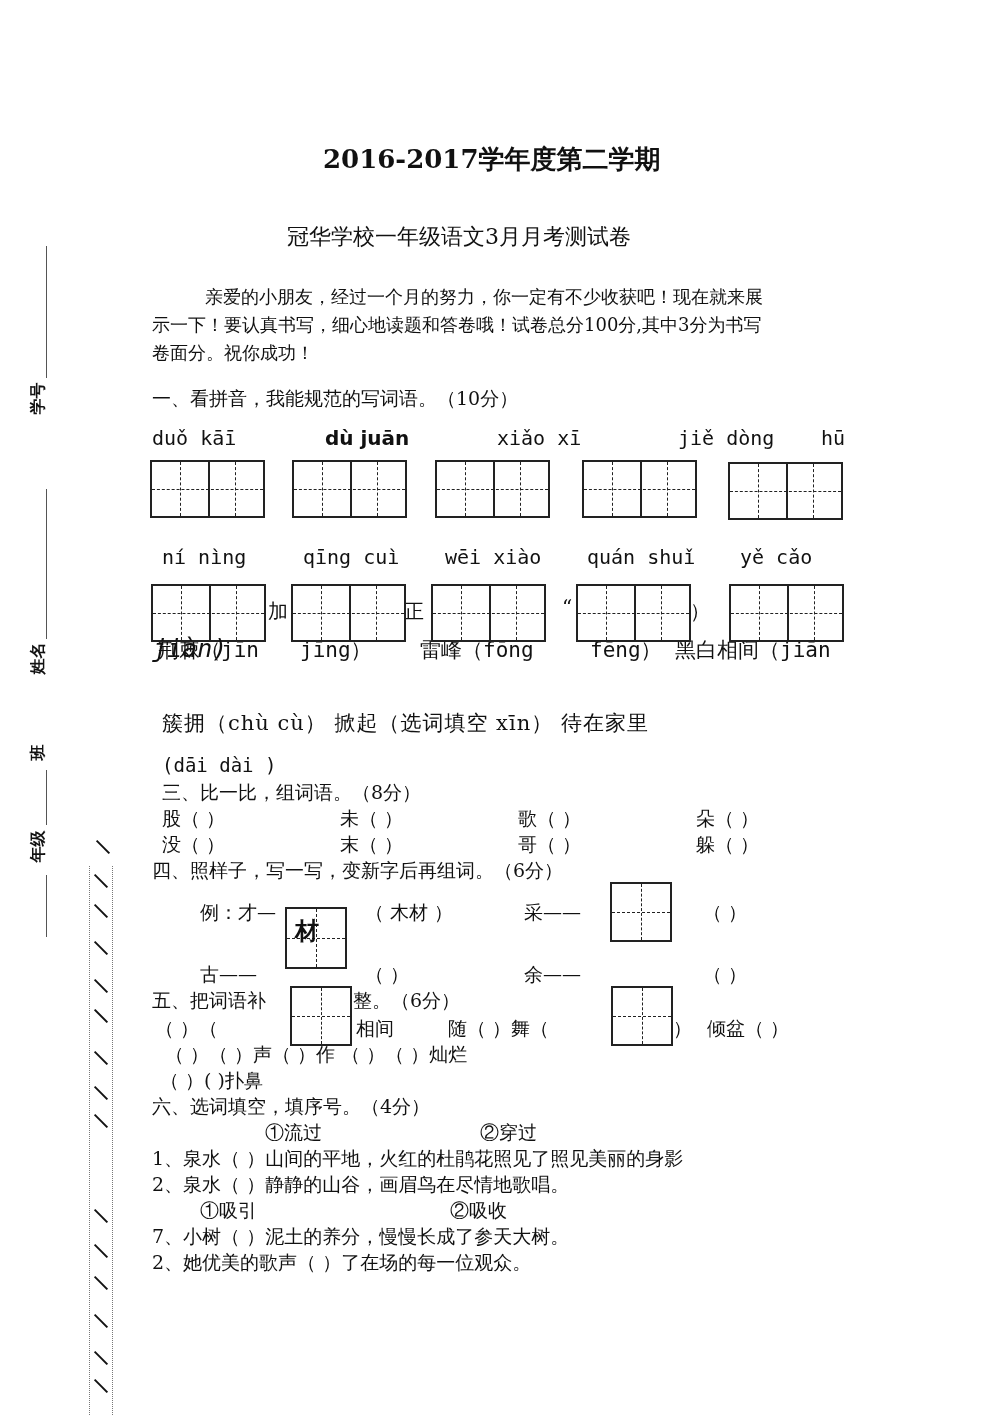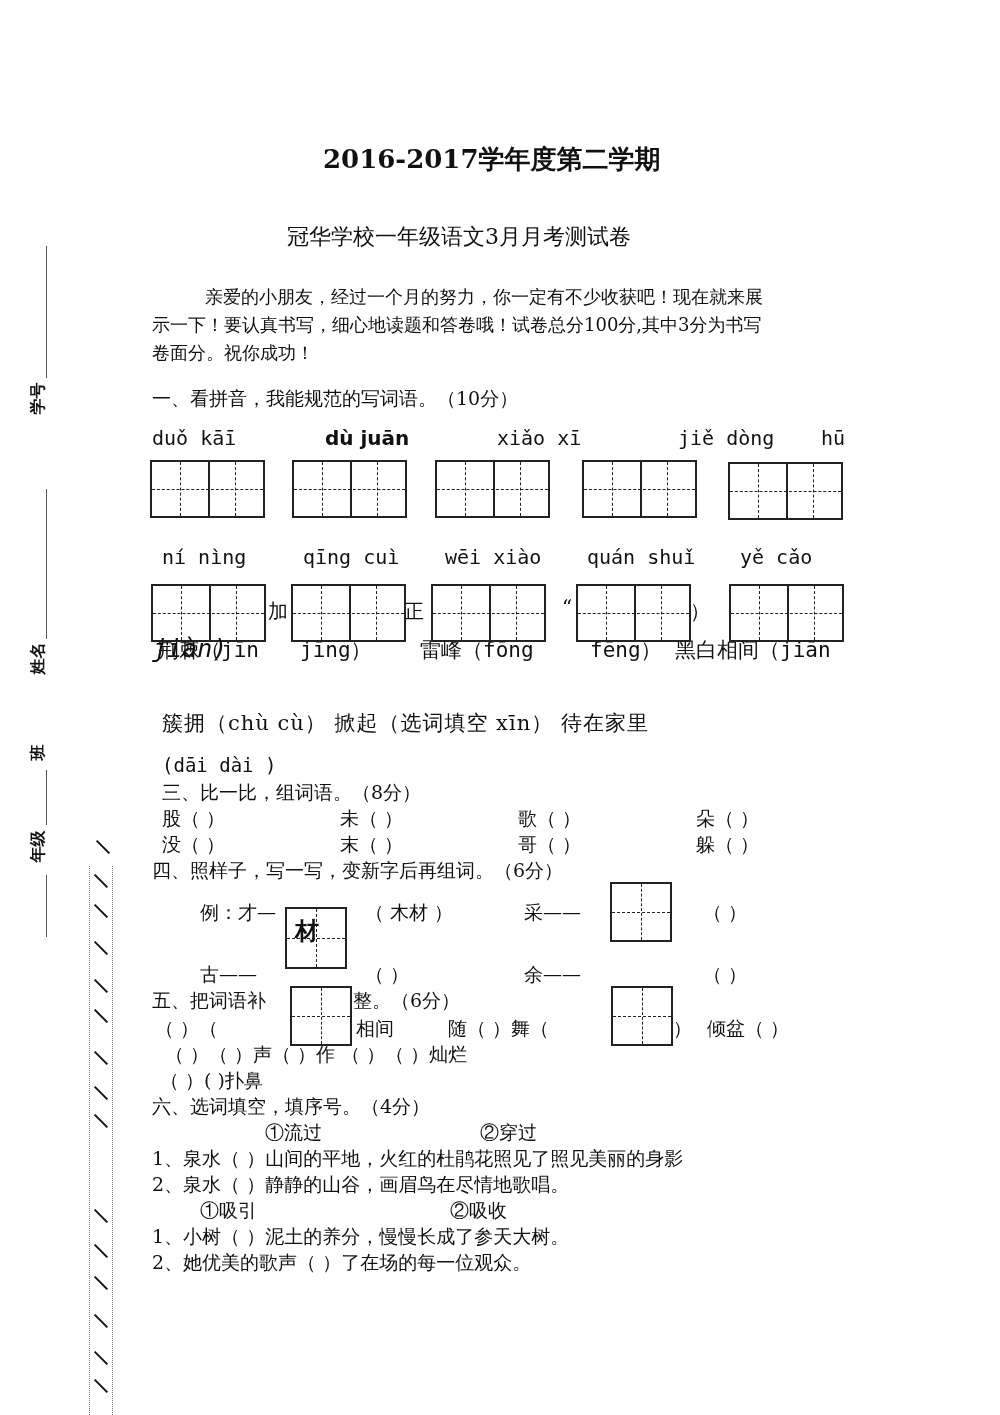--- a/index.html
+++ b/index.html
@@ -205,14 +205,14 @@
 <div class="abs sec" style="left:165px; top:1042px;">（     ）（       ）声（      ）作     （       ）（    ）灿烂</div>
 <div class="abs sec" style="left:160px; top:1068px;">（     ）(     )扑鼻</div>
 
 <div class="abs sec" style="left:152px; top:1094px;">六、选词填空，填序号。（4分）</div>
 <div class="abs sec" style="left:265px; top:1120px;">①流过</div>
 <div class="abs sec" style="left:480px; top:1120px;">②穿过</div>
 <div class="abs sec" style="left:152px; top:1146px;">1、泉水（     ）山间的平地，火红的杜鹃花照见了照见美丽的身影</div>
 <div class="abs sec" style="left:152px; top:1172px;text-align:right;">2、泉水（     ）静静的山谷，画眉鸟在尽情地歌唱。</div>
 <div class="abs sec" style="left:200px; top:1198px;">①吸引</div>
 <div class="abs sec" style="left:450px; top:1198px;">②吸收</div>
-<div class="abs sec" style="left:152px; top:1224px;">1、小树（          ）泥土的养分，慢慢长成了参天大树。</div>
+<div class="abs sec" style="left:152px; top:1224px;">7、小树（          ）泥土的养分，慢慢长成了参天大树。</div>
 <div class="abs sec" style="left:152px; top:1250px;">2、她优美的歌声（          ）了在场的每一位观众。</div>
 
 </body></html>

